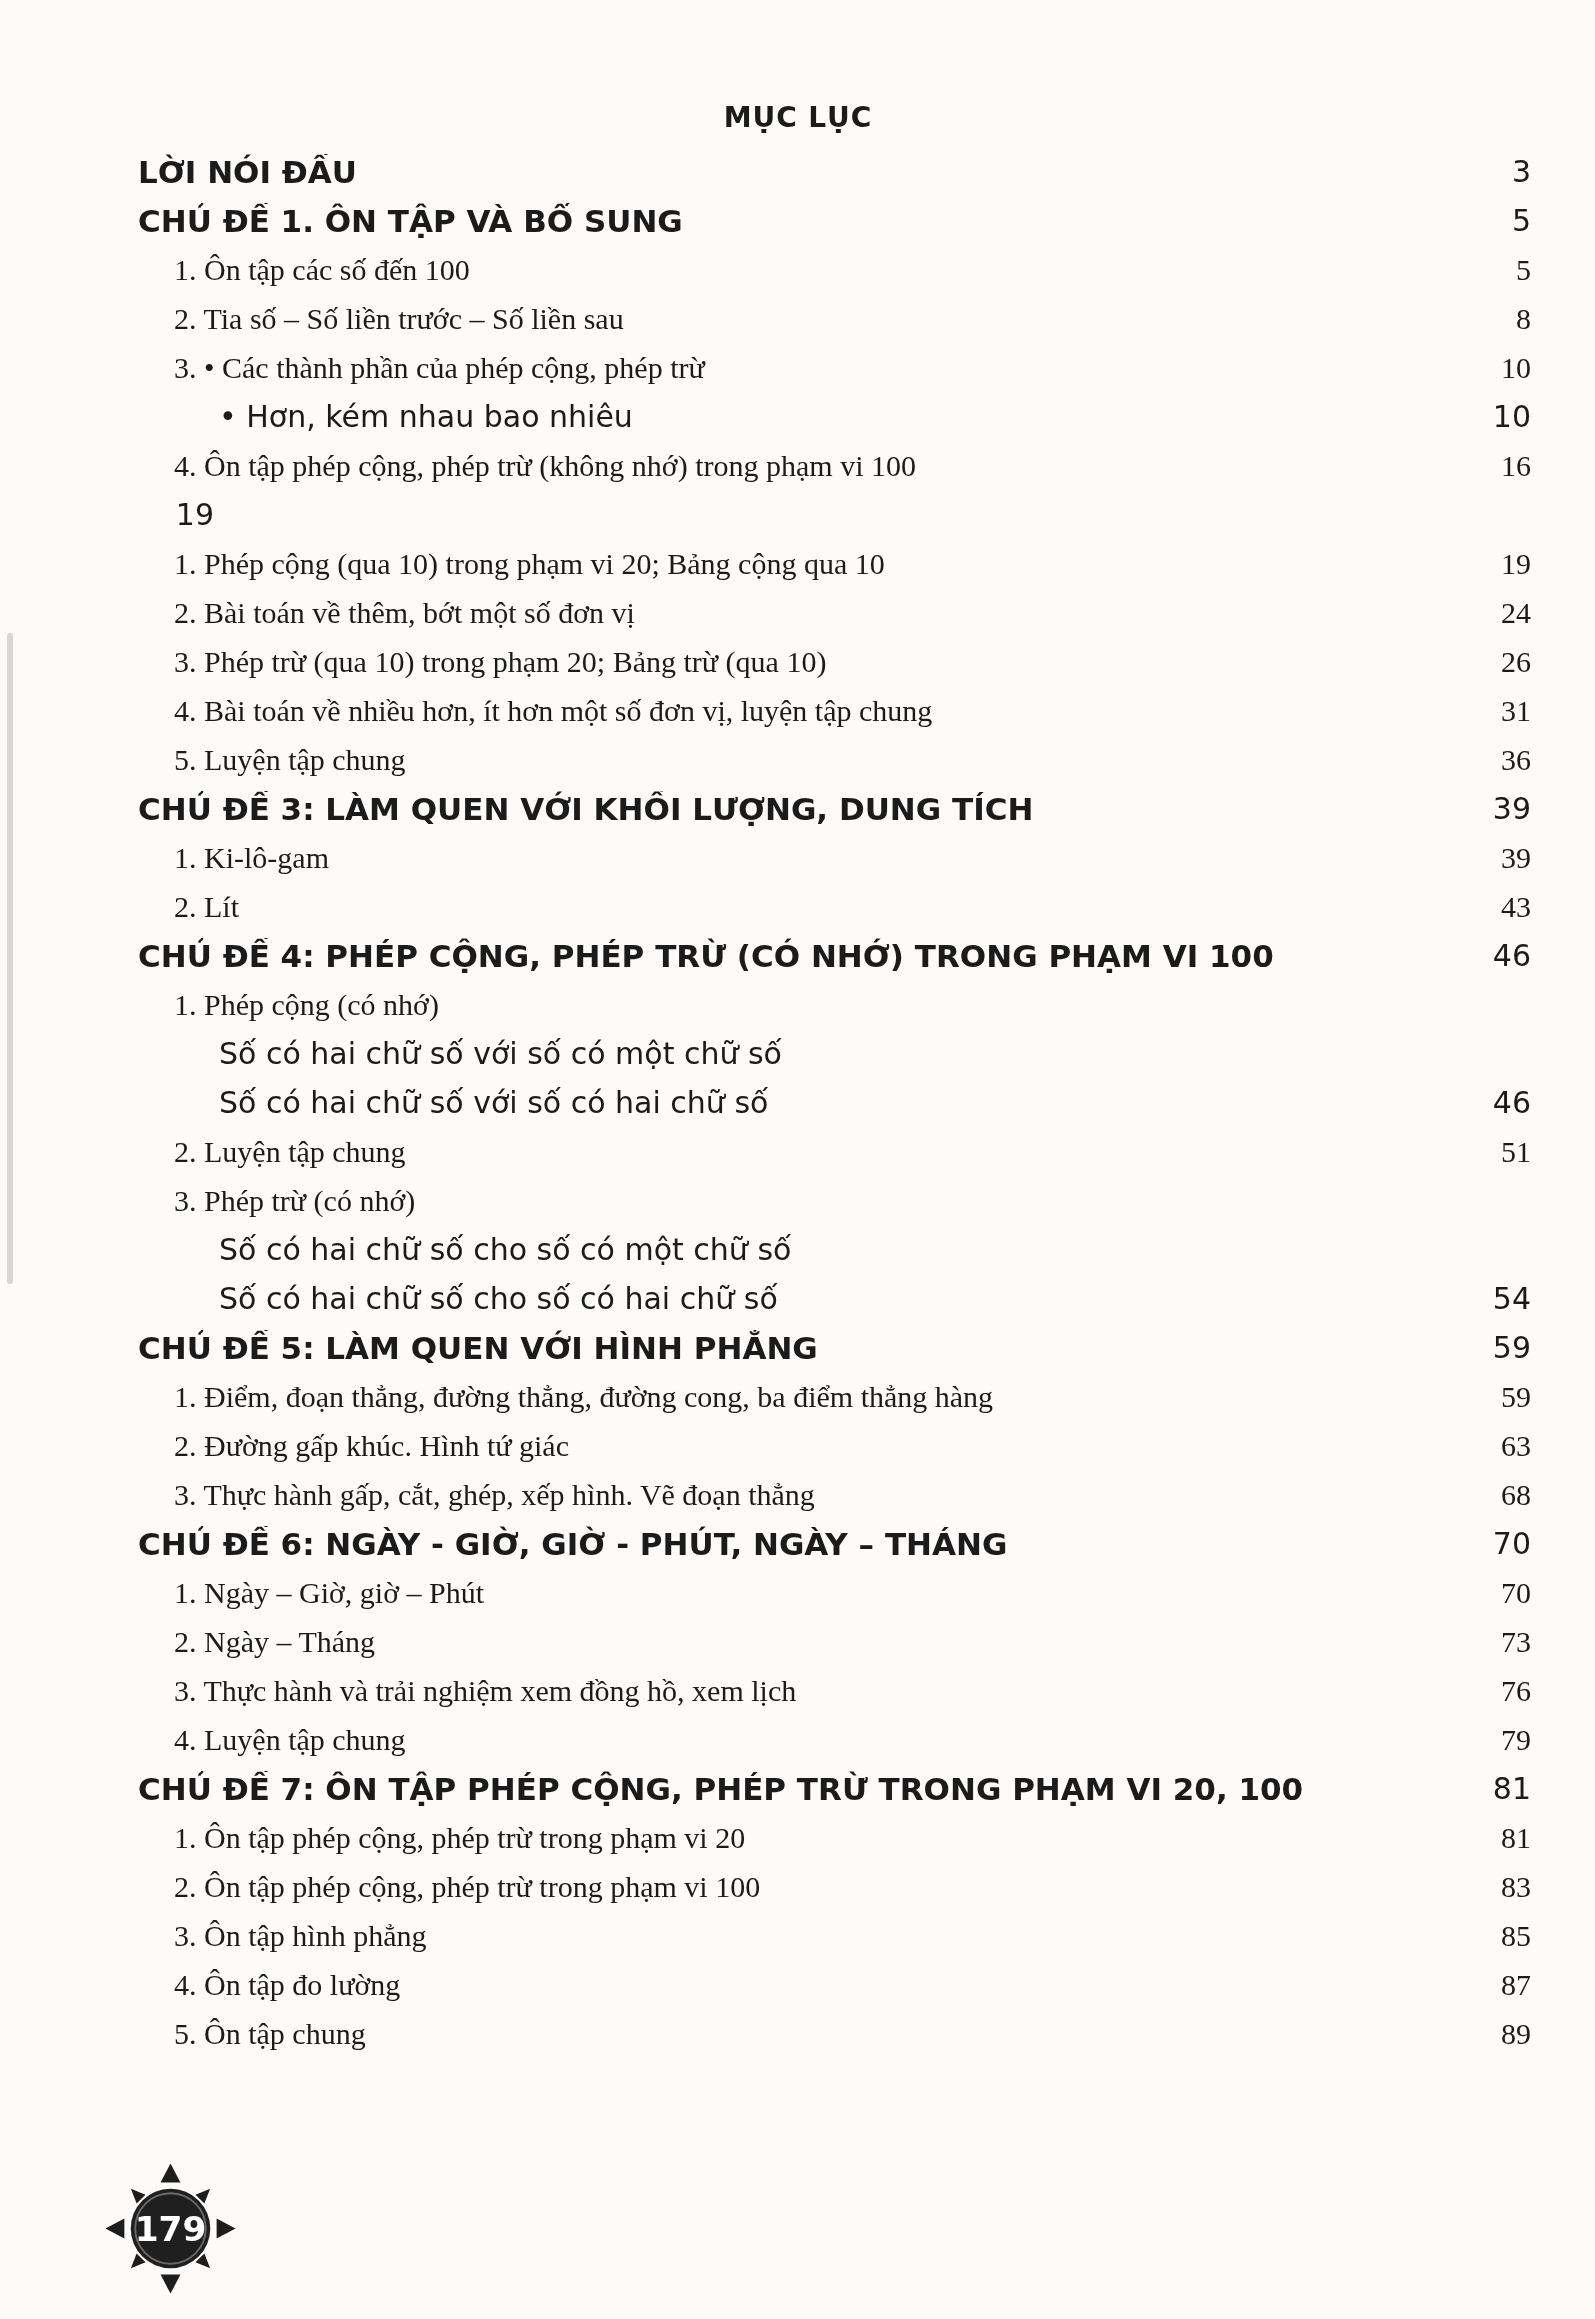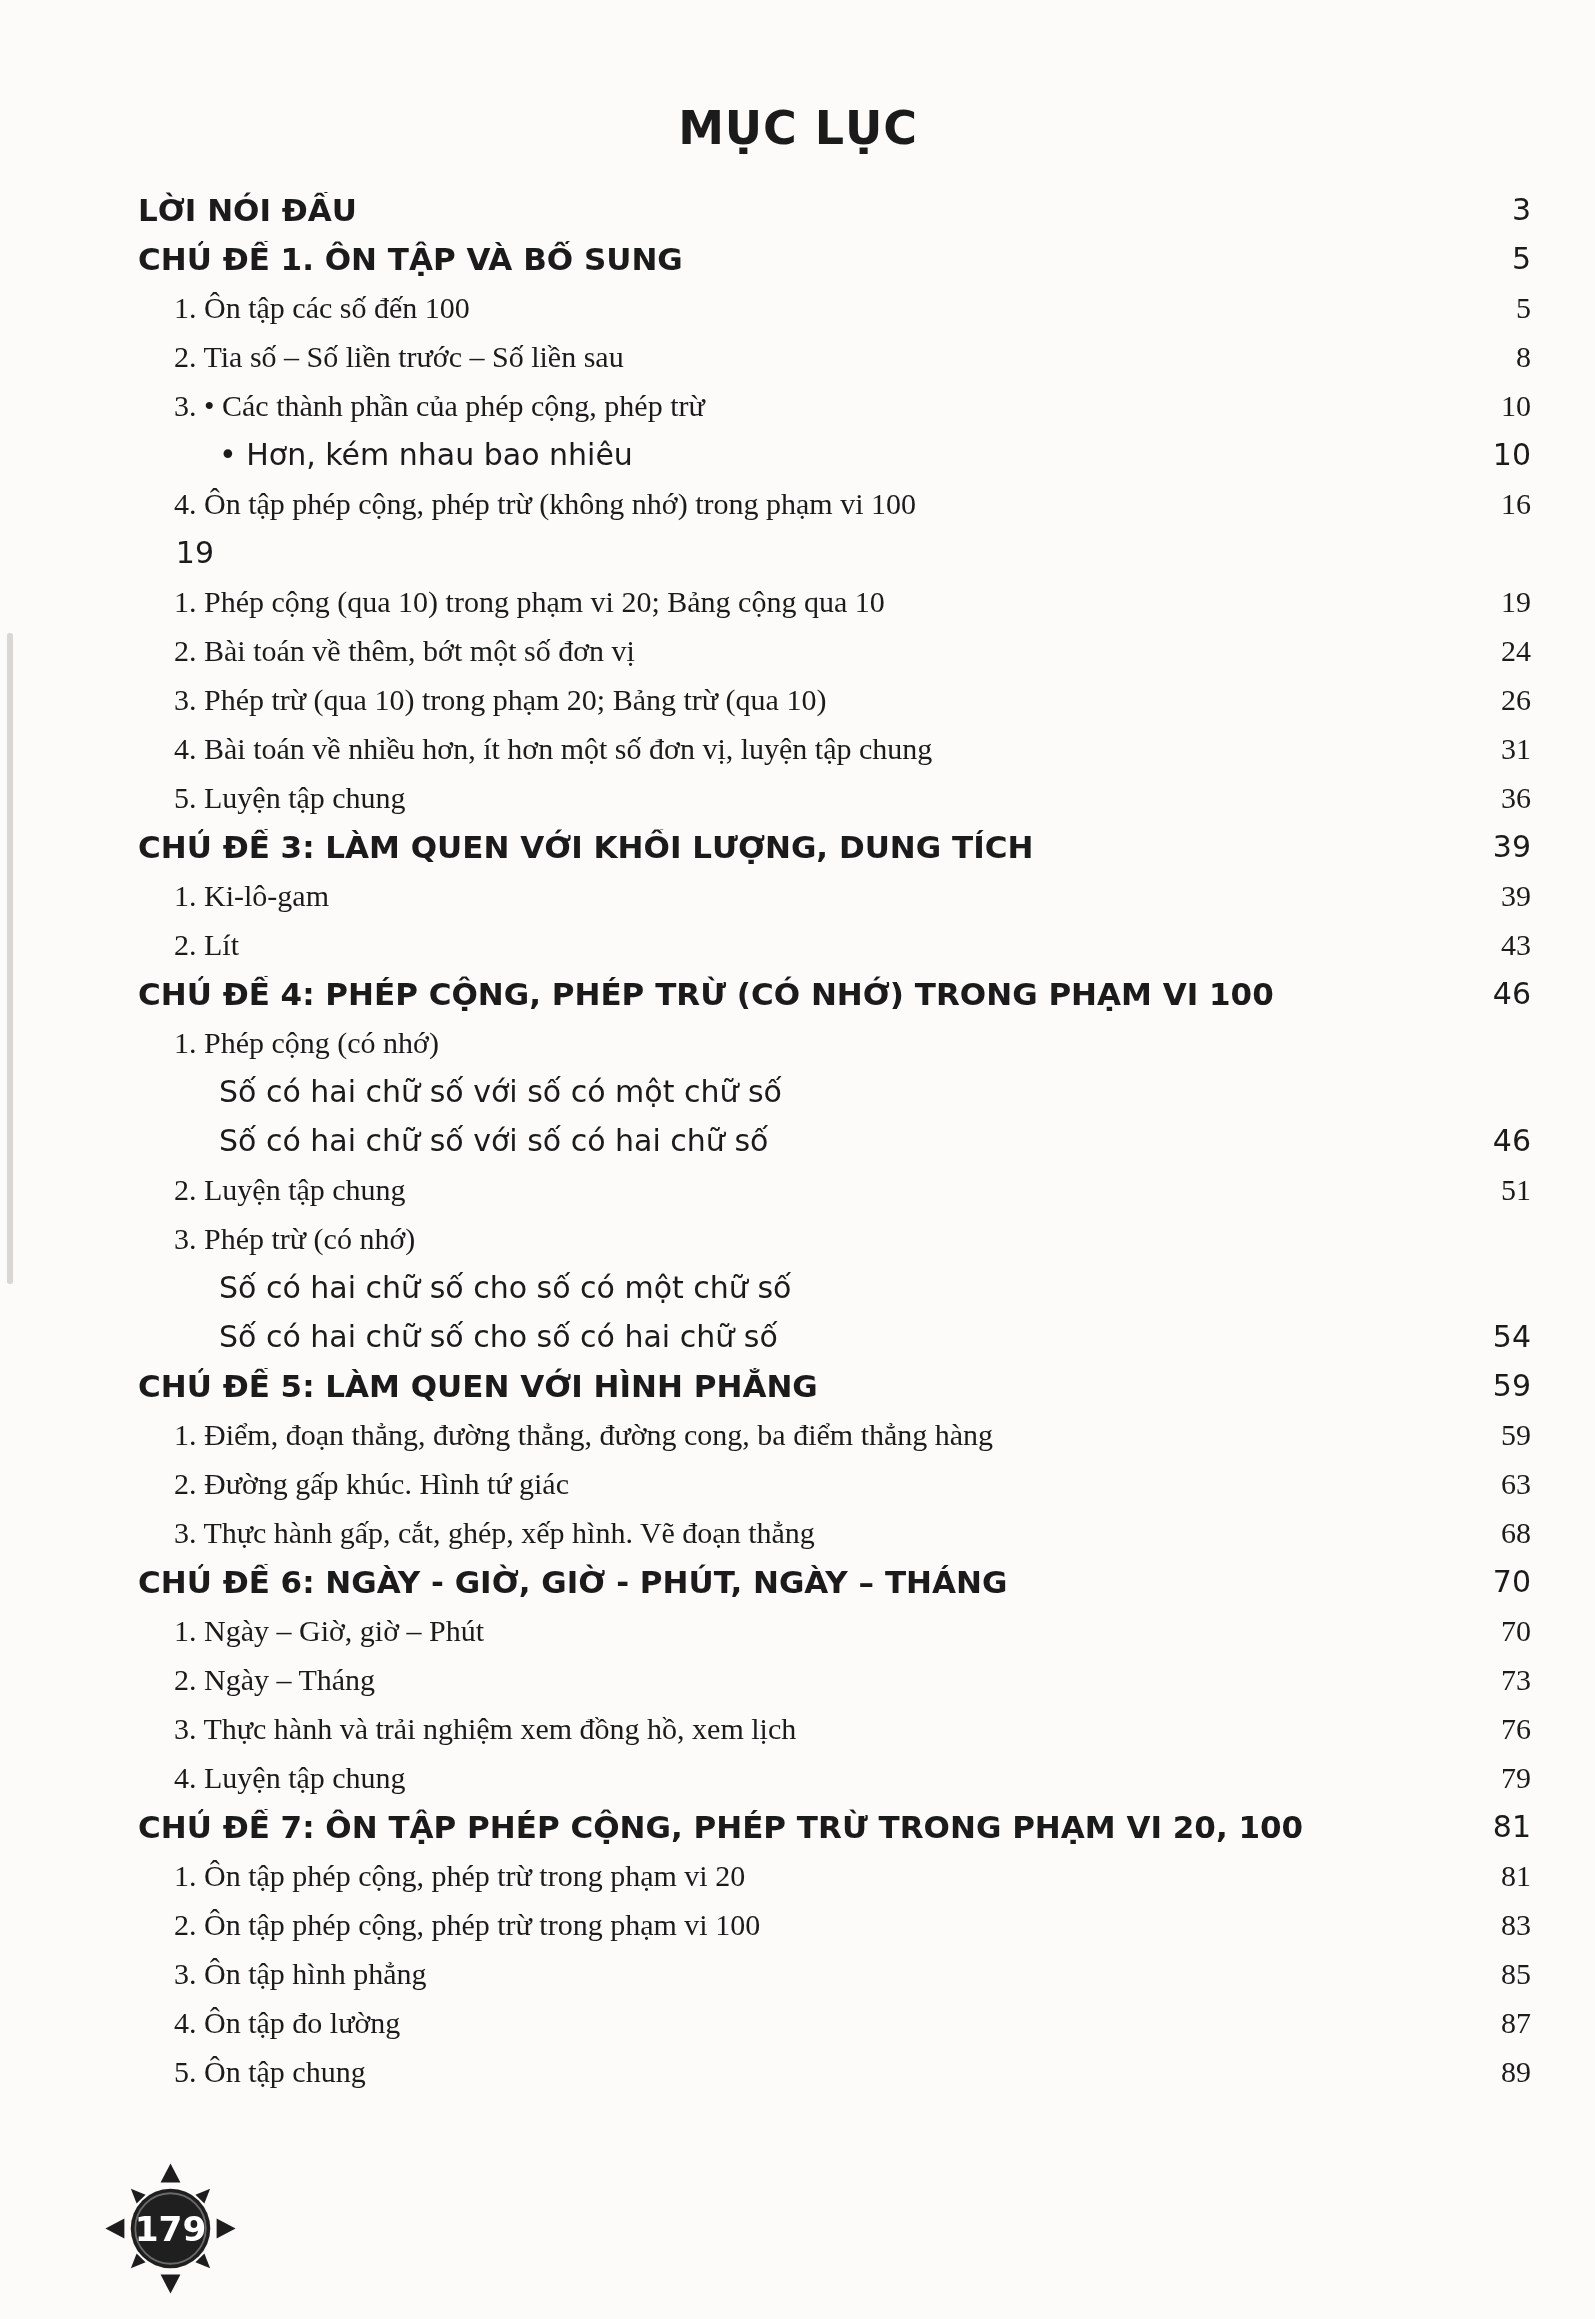--- a/index.html
+++ b/index.html
@@ -9,26 +9,26 @@
     background: #fcfbf9;
     font-family: "DejaVu Sans", "Liberation Sans", sans-serif;
     color: #1b1b1b;
     position: relative;
     overflow: hidden;
   }
   .page-title {
     margin: 0;
     padding-top: 101px;
     text-align: center;
-    font-size: 46px;
+    font-size: 28px;
     font-weight: bold;
     letter-spacing: 0.9px;
   }
   .toc {
-    margin-top: 30px;
+    margin-top: 13px;
     margin-left: 138px;
     margin-right: 65px;
   }
   .toc-row {
     display: flex;
     align-items: center;
     height: 49px;
     font-size: 30px;
   }
   .toc-label {

